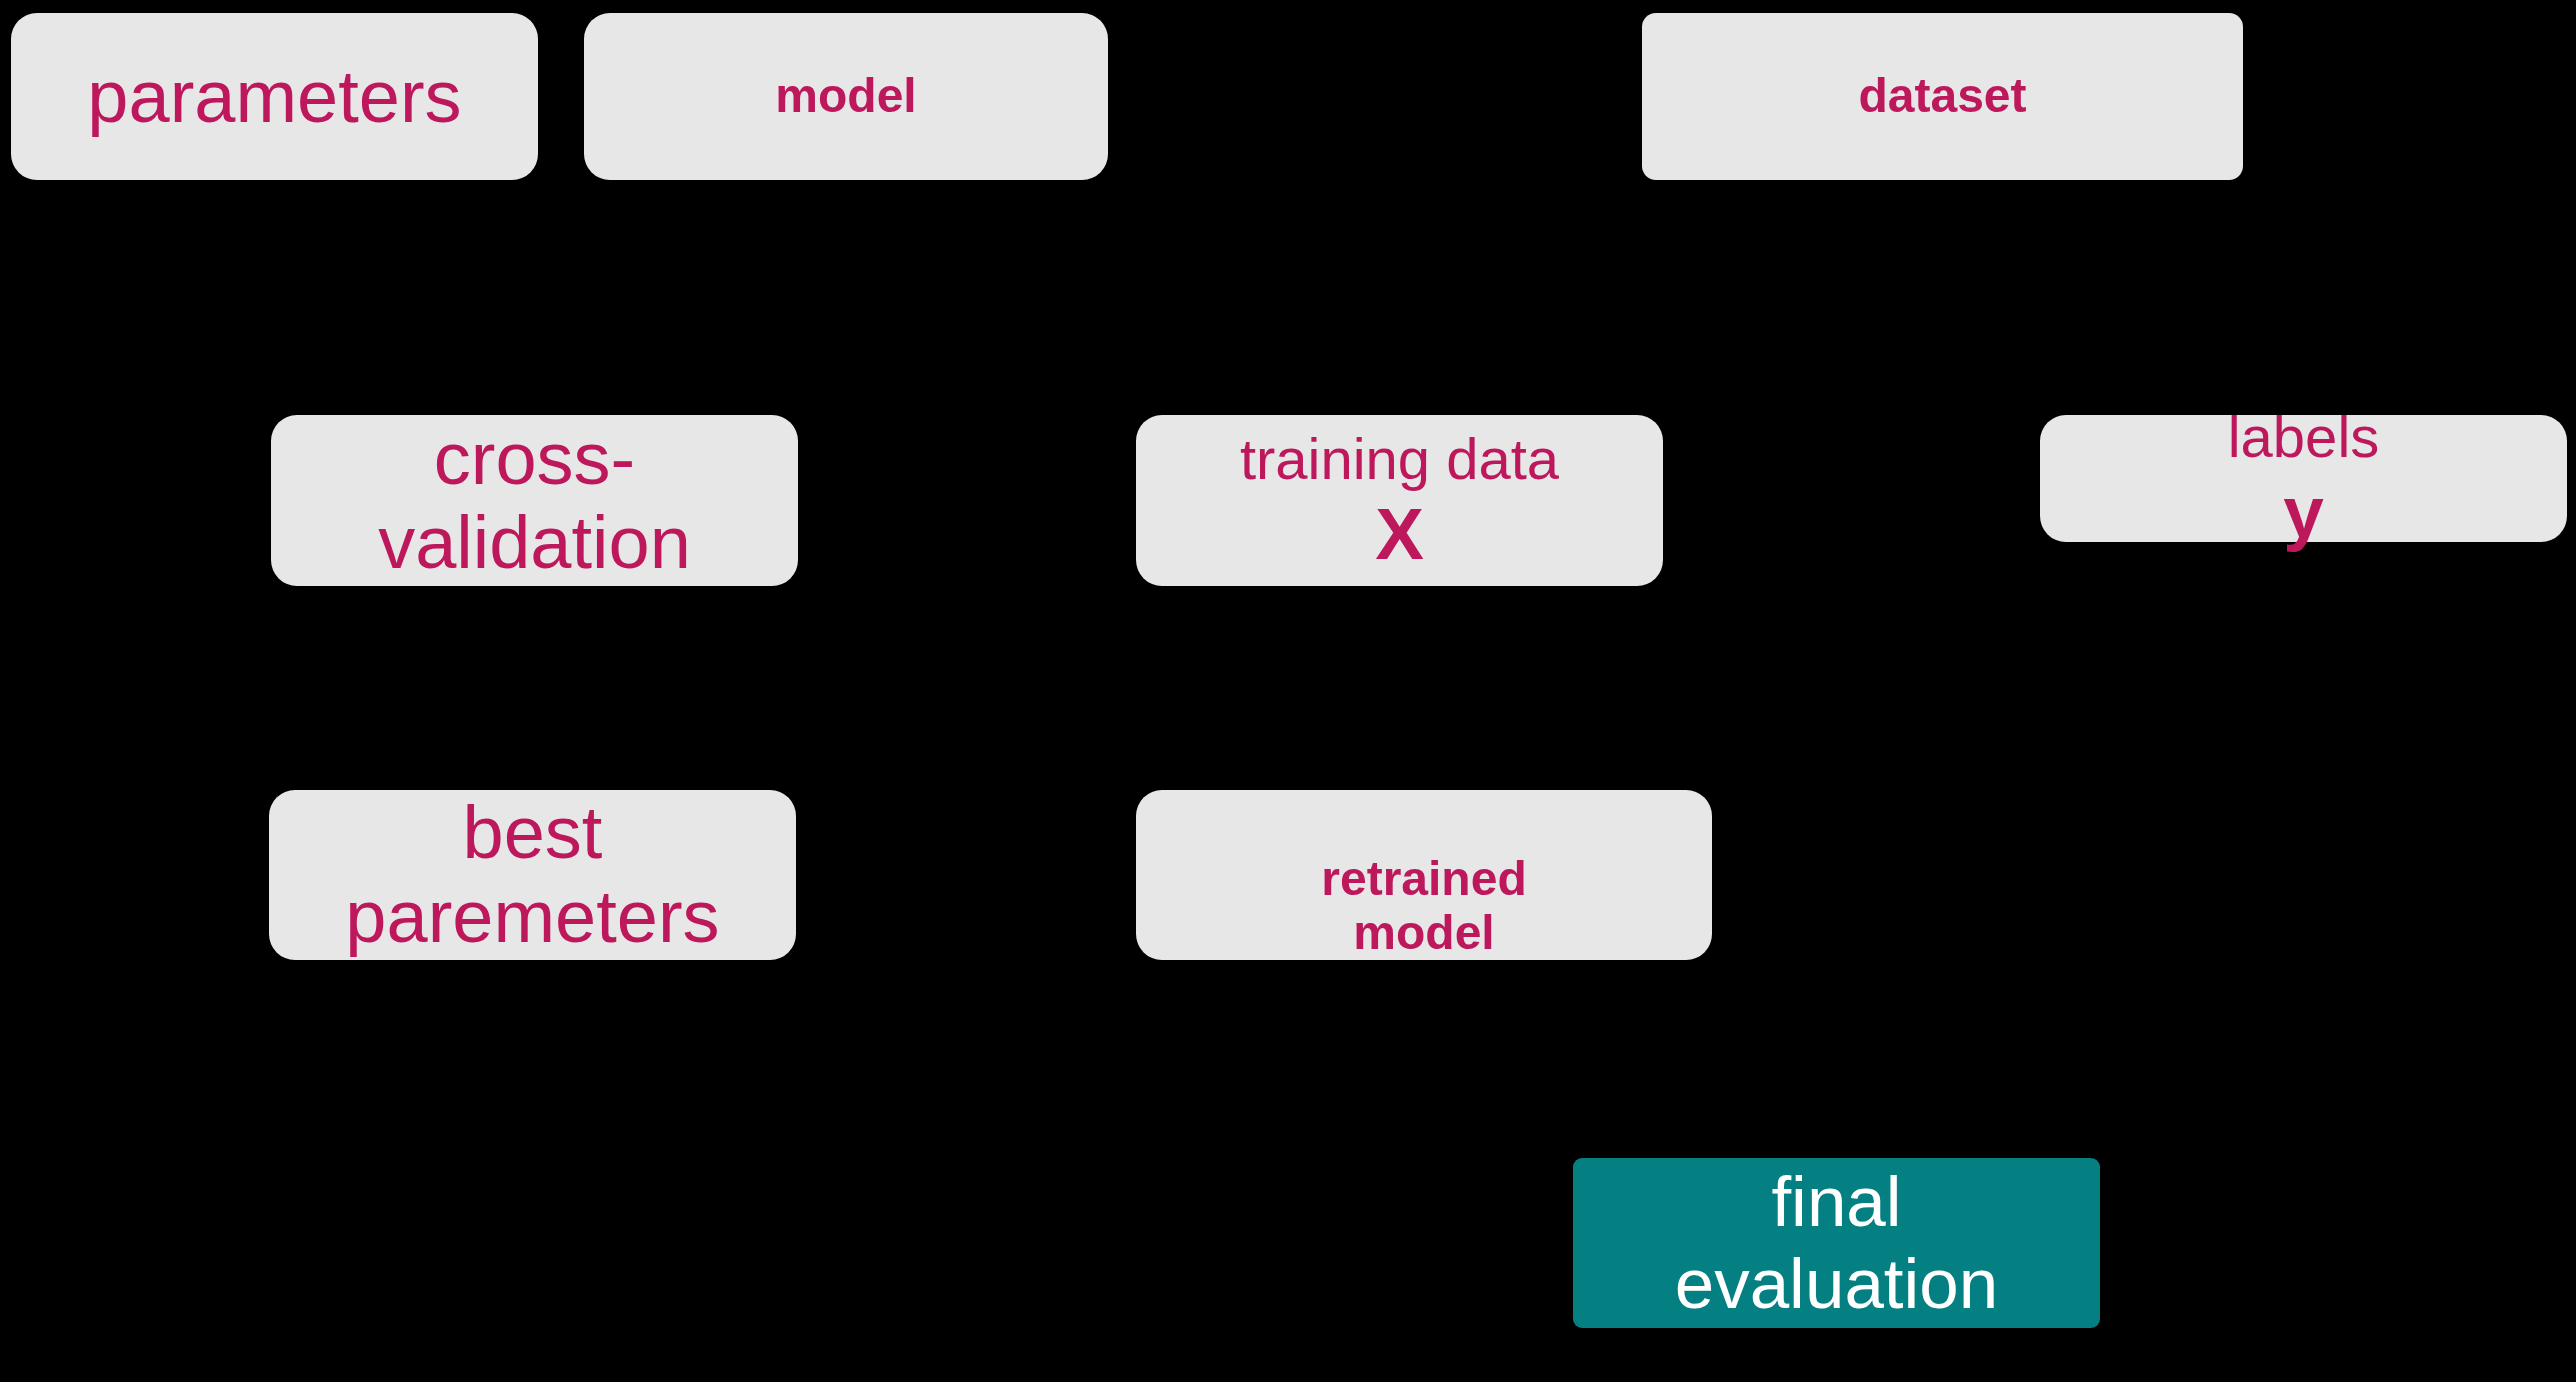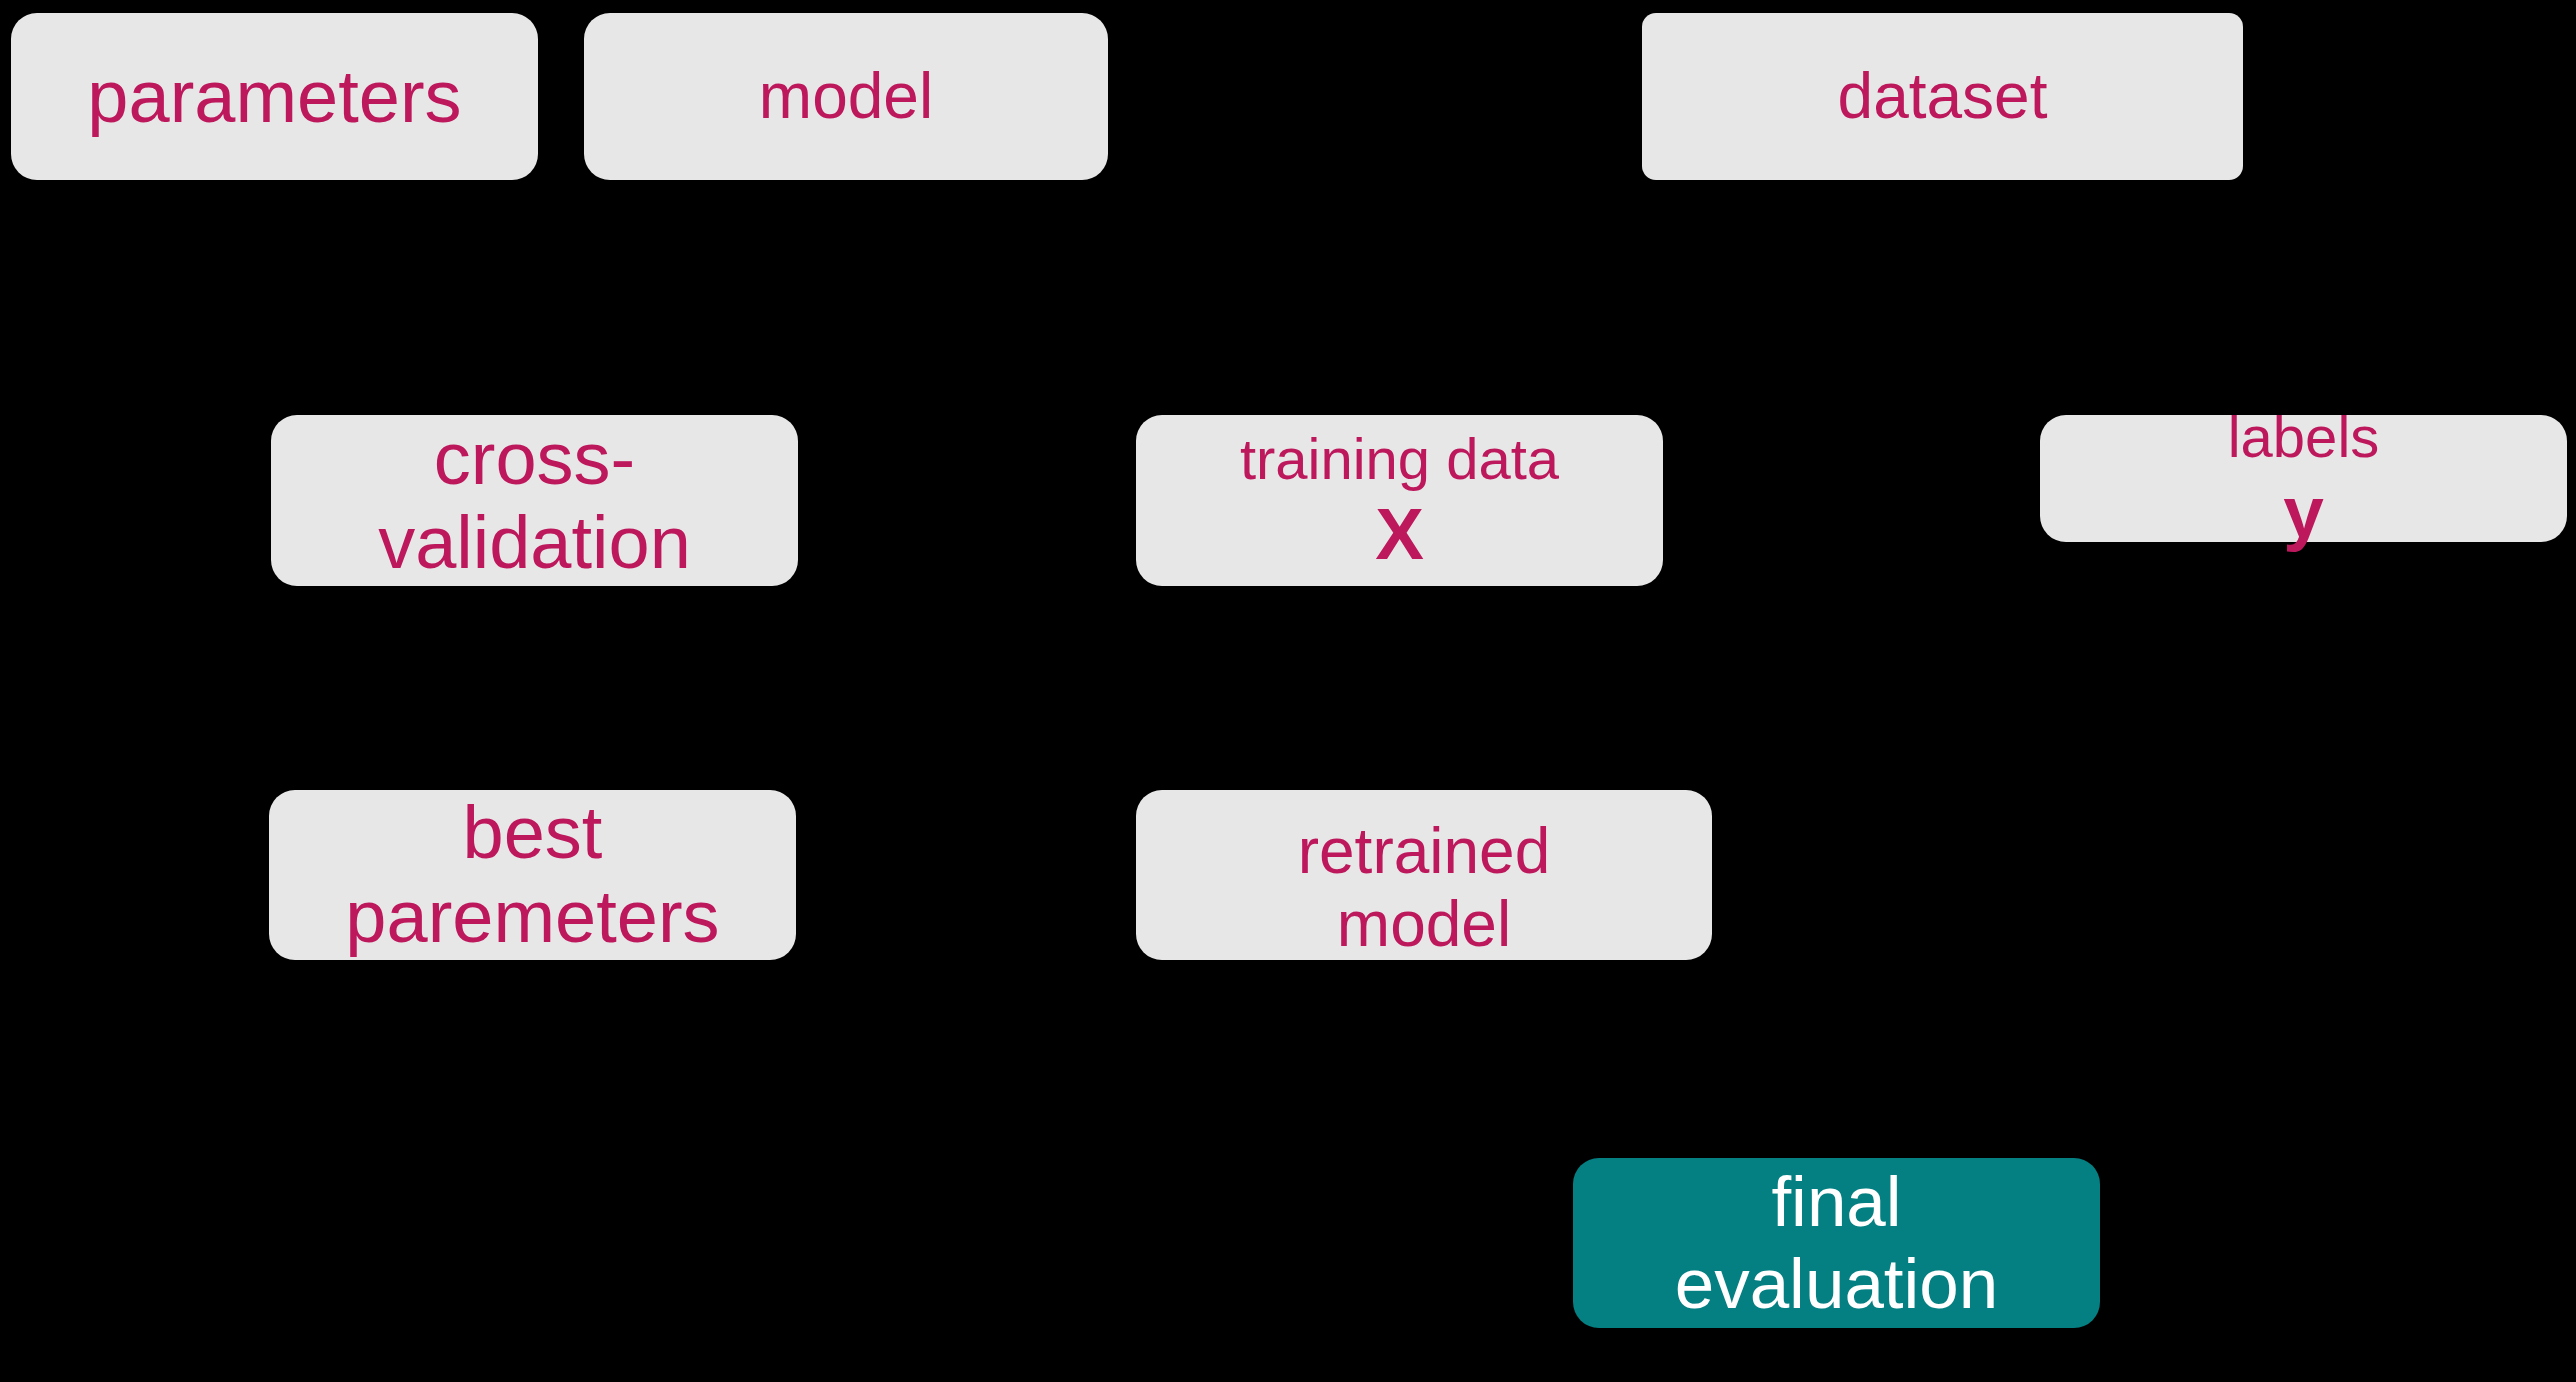--- a/index.html
+++ b/index.html
@@ -23,36 +23,36 @@
     flex-direction: column;
     align-items: center;
     justify-content: center;
     text-align: center;
     color: #be185d;
   }
   .node .line { display: block; }
 
   
   .t-main       { font-size: 74px; font-weight: 400; line-height: 1.13; }
-  .t-main-bold  { font-size: 64px; font-weight: 400; line-height: 1.13; }
+  .t-main-bold  { font-size: 48px; font-weight: 700; line-height: 1.13; }
   .t-small      { font-size: 58px; font-weight: 400; line-height: 1.15; }
   .t-var        { font-size: 73px; font-weight: 700; line-height: 1.12; }
   .t-final      { font-size: 71px; font-weight: 400; line-height: 1.16; }
 
   
   #node-parameters       { left: 11px;   top: 13px;   width: 527px; height: 167px; }
   #node-model            { left: 584px;  top: 13px;   width: 524px; height: 167px; }
   #node-dataset          { left: 1642px; top: 13px;   width: 601px; height: 167px; border-radius: 14px; }
   #node-cross-validation { left: 271px;  top: 415px;  width: 527px; height: 171px; }
   #node-training-data    { left: 1136px; top: 415px;  width: 527px; height: 171px; }
   #node-labels           { left: 2040px; top: 415px;  width: 527px; height: 127px; }
   #node-best-parameters  { left: 269px;  top: 790px;  width: 527px; height: 170px; }
   #node-retrained-model  { left: 1136px; top: 790px;  width: 576px; height: 170px; justify-content: flex-end; }
   #node-final-evaluation { left: 1573px; top: 1158px; width: 527px; height: 170px;
-                           background: #047f82; color: #ffffff; }
+                           background: #047f82; color: #ffffff; border-radius: 9px; }
 </style>
 </head>
 <body>
 
 <div id="canvas">
 
   <div class="node" id="node-parameters">
     <span class="line t-main">parameters</span>
   </div>
 

